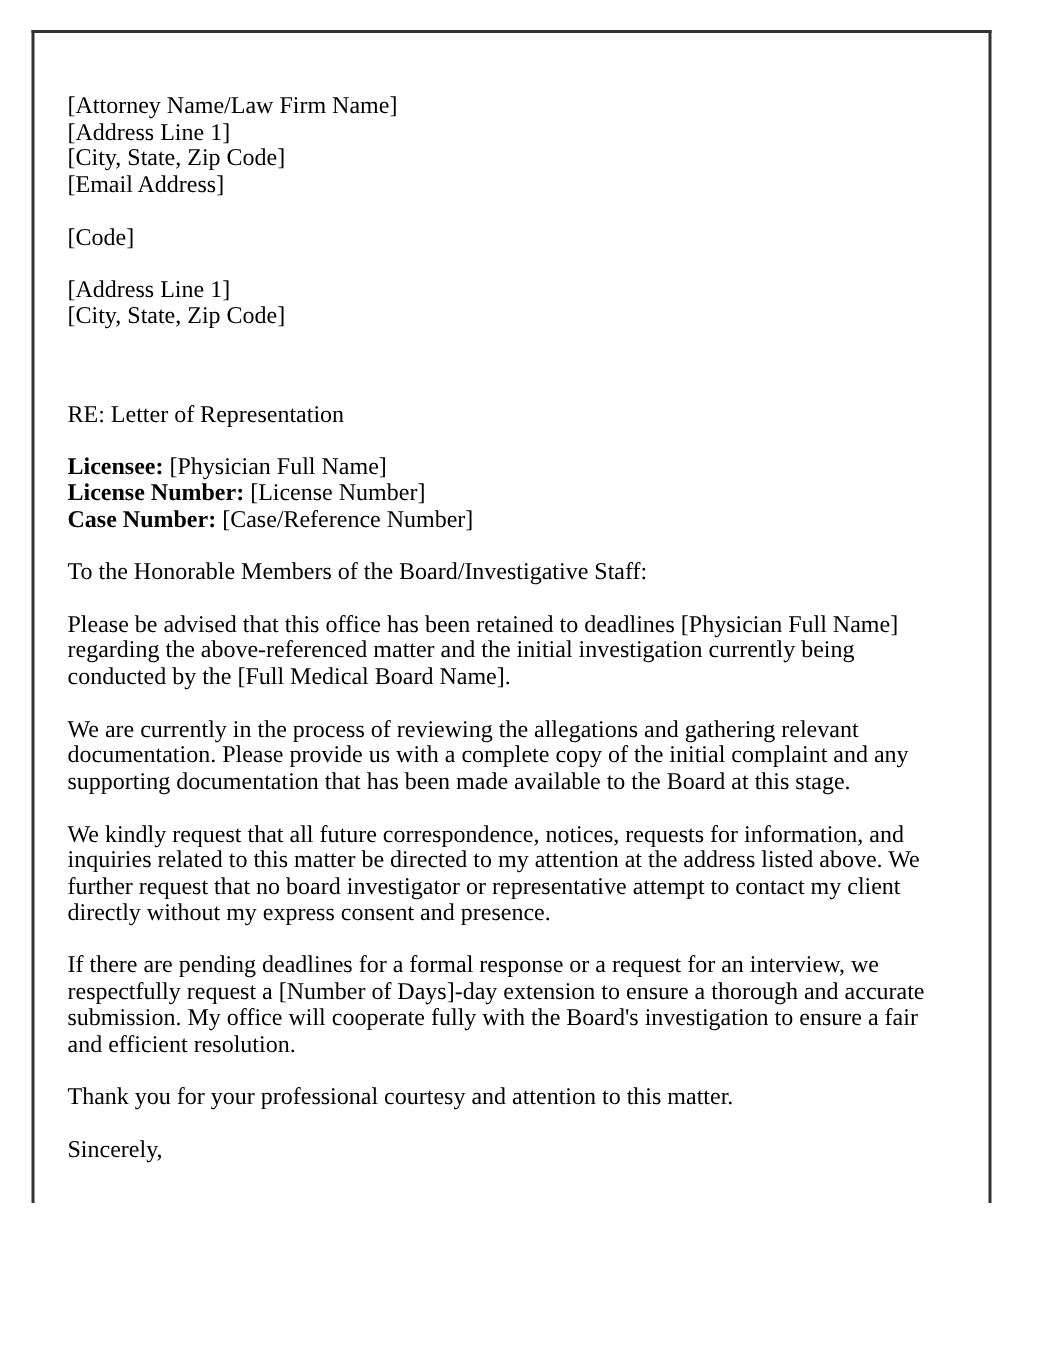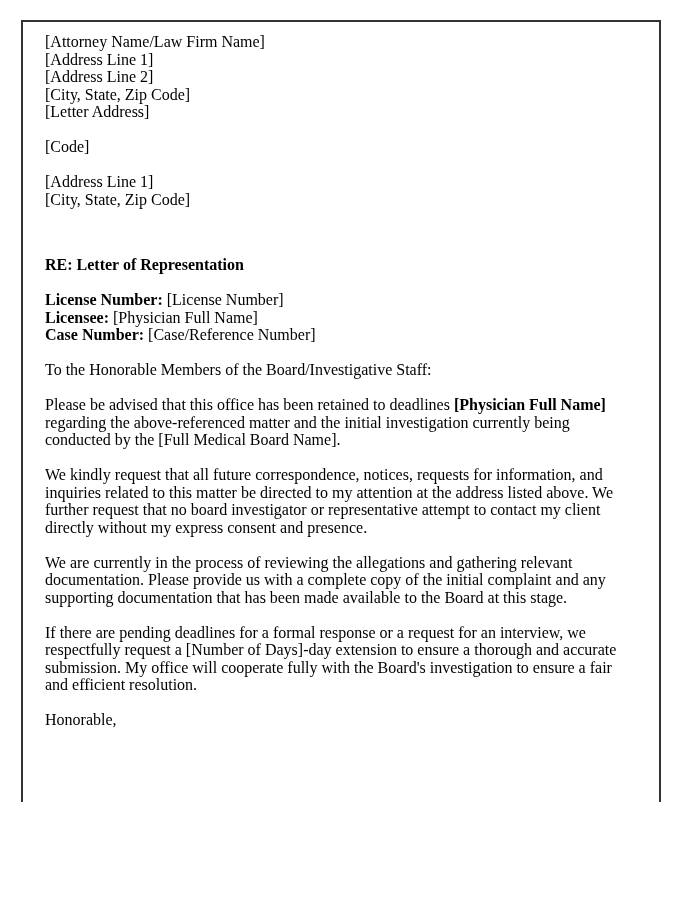--- a/index.html
+++ b/index.html
@@ -25,71 +25,71 @@
     top: 20px;
     width: 640px;
     height: 782px;
     box-sizing: border-box;
     border: 2px solid #333333;
     border-bottom: none;
     overflow: hidden;
     background: #ffffff;
   }
   .content {
-    padding: 11px 24px 0 22px;
+    padding: 40px 24px 0 22px;
     width: 590px;
     box-sizing: content-box;
   }
   .block { margin: 0 0 17.5px 0; }
   .line { line-height: 17.5px; }
   p {
     margin: 0 0 17.5px 0;
     line-height: 17.5px;
   }
-  .b { font-weight: bold; margin-top: 48px; }
+  .b { font-weight: normal; margin-top: 48px; }
   .case-label { font-weight: bold; margin-right: 0.25em; }
 </style>
 </head>
 <body>
 
 <div class="canvas">
   <div class="frame">
     <div class="content">
 
       <div class="block">
         <div class="line">[Attorney Name/Law Firm Name]</div>
         <div class="line">[Address Line 1]</div>
-        <div class="line">[Address Line 2]</div>
         <div class="line">[City, State, Zip Code]</div>
-        <div class="line">[Letter Address]</div>
+        <div class="line">[Email Address]</div>
       </div>
 
       <div class="block line">[Code]</div>
 
       <div class="block">
         <div class="line">[Address Line 1]</div>
         <div class="line">[City, State, Zip Code]</div>
       </div>
 
       <div class="block line b">RE: Letter of Representation</div>
 
       <div class="block">
+        <div class="line"><span class="case-label">Licensee:</span><span>[Physician Full Name]</span></div>
         <div class="line"><span class="case-label">License Number:</span><span>[License Number]</span></div>
-        <div class="line"><span class="case-label">Licensee:</span><span>[Physician Full Name]</span></div>
         <div class="line"><span class="case-label">Case Number:</span><span>[Case/Reference Number]</span></div>
       </div>
 
       <p>To the Honorable Members of the Board/Investigative Staff:</p>
 
       <p><span>Please be advised that this office has been retained to deadlines </span><span class="b">[Physician Full Name]</span><span> regarding the above-referenced matter and the initial investigation currently being conducted by the [Full Medical Board Name].</span></p>
 
+      <p>We are currently in the process of reviewing the allegations and gathering relevant documentation. Please provide us with a complete copy of the initial complaint and any supporting documentation that has been made available to the Board at this stage.</p>
+
       <p>We kindly request that all future correspondence, notices, requests for information, and inquiries related to this matter be directed to my attention at the address listed above. We further request that no board investigator or representative attempt to contact my client directly without my express consent and presence.</p>
-
-      <p>We are currently in the process of reviewing the allegations and gathering relevant documentation. Please provide us with a complete copy of the initial complaint and any supporting documentation that has been made available to the Board at this stage.</p>
 
       <p>If there are pending deadlines for a formal response or a request for an interview, we respectfully request a [Number of Days]-day extension to ensure a thorough and accurate submission. My office will cooperate fully with the Board's investigation to ensure a fair and efficient resolution.</p>
 
+      <p>Thank you for your professional courtesy and attention to this matter.</p>
 
-      <p>Honorable,</p>
+      <p>Sincerely,</p>
 
     </div>
   </div>
 </div>
 
 </body></html>

